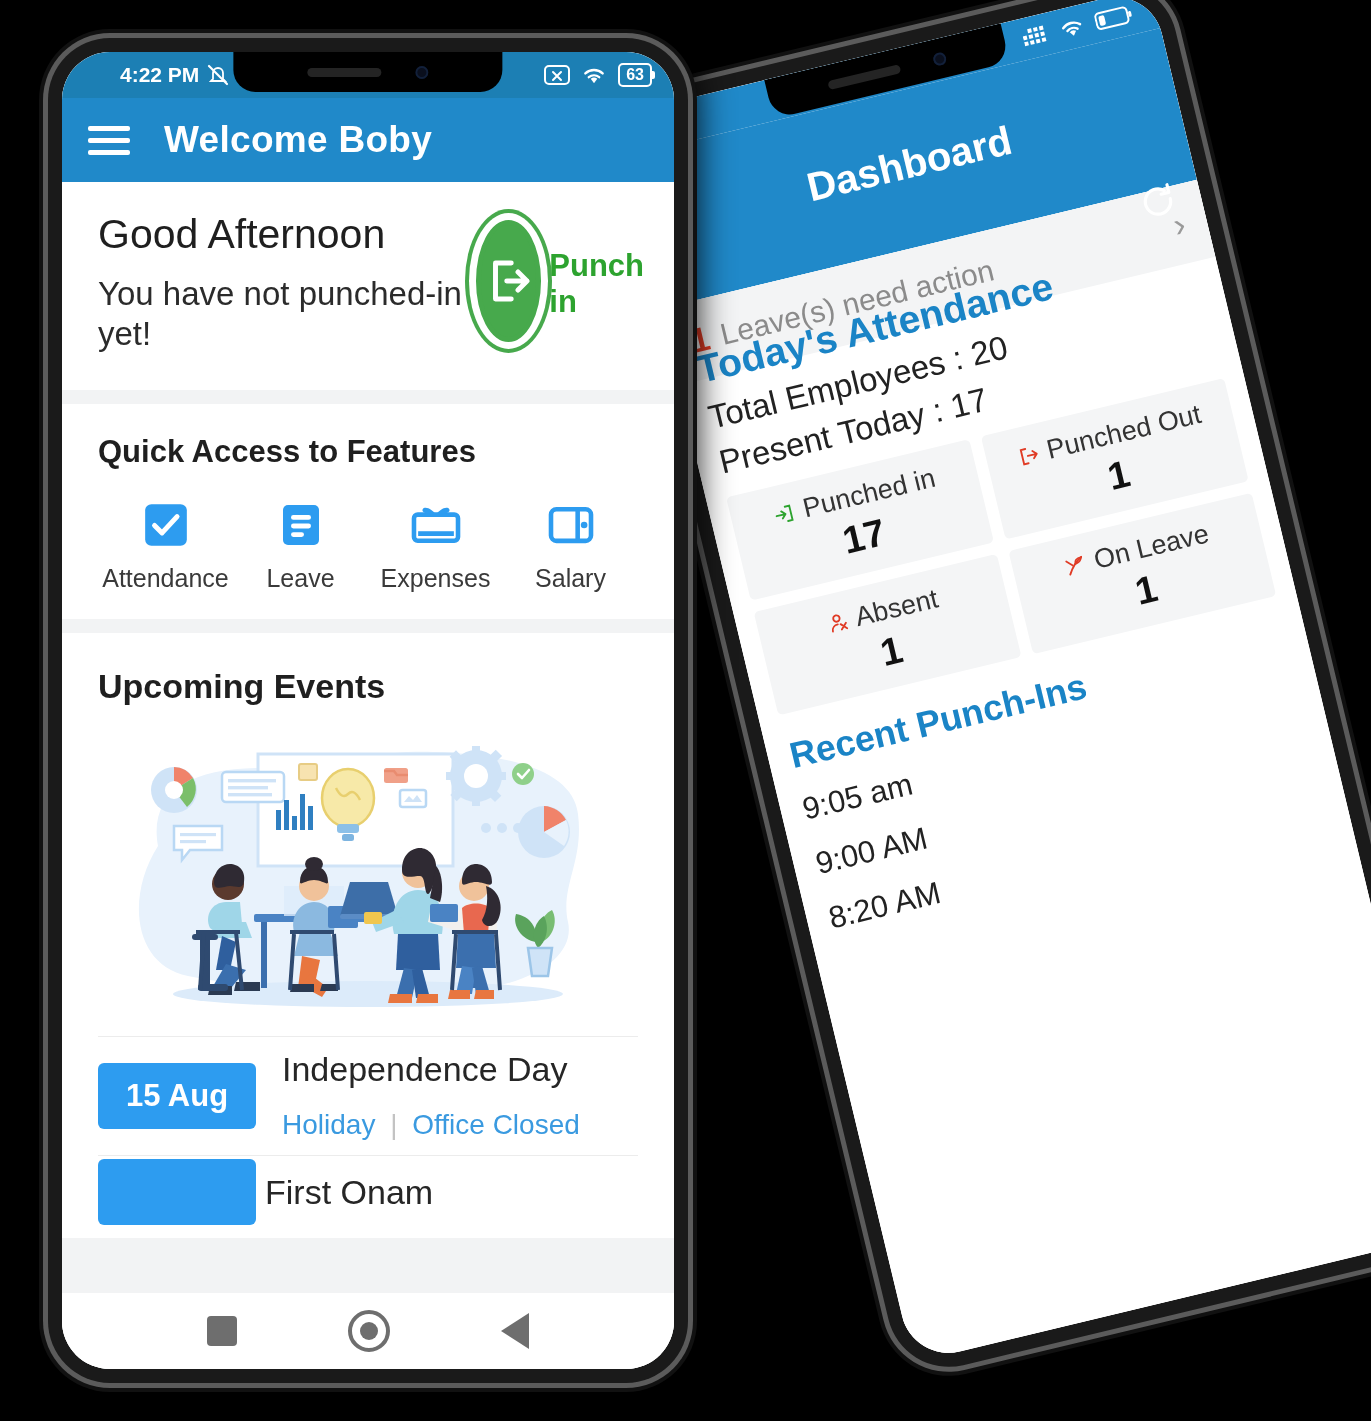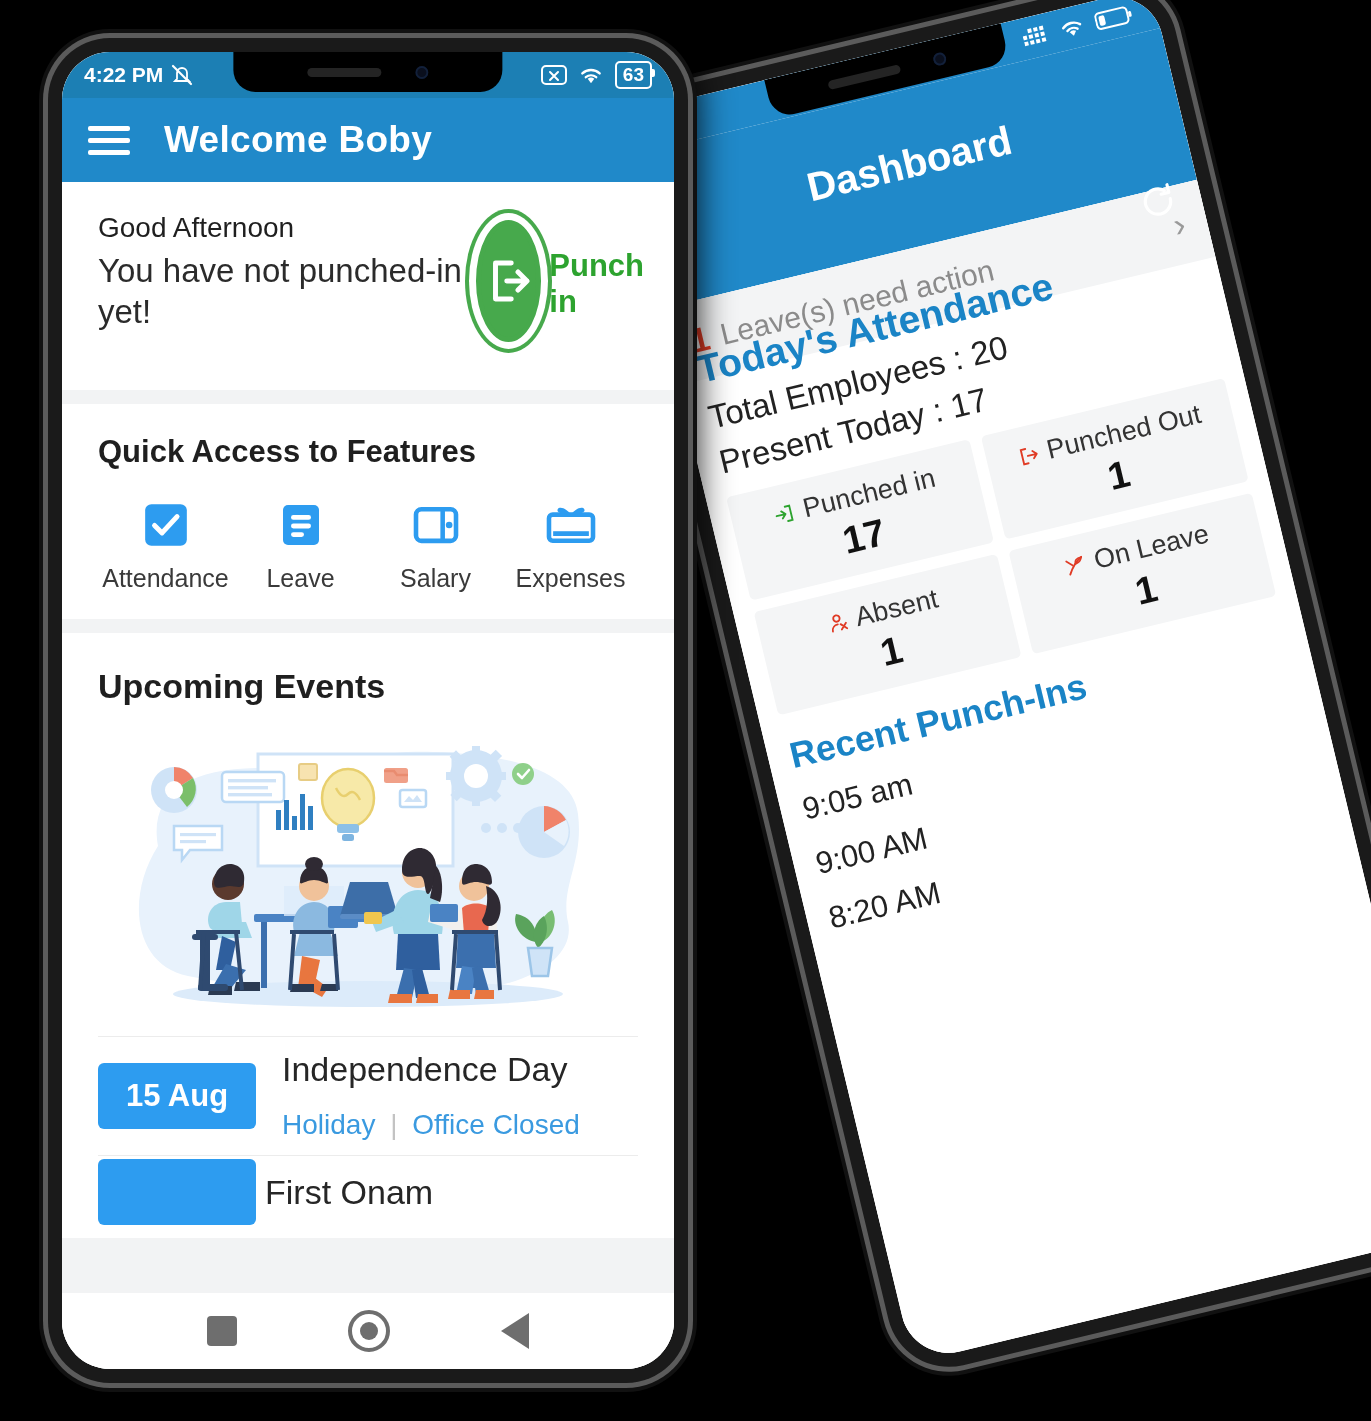--- a/index.html
+++ b/index.html
@@ -20,36 +20,36 @@
   .notch{position:absolute;top:0;left:50%;transform:translateX(-50%);
          width:44%;height:40px;background:#000;border-radius:0 0 22px 22px;z-index:30;
          display:flex;align-items:center;justify-content:center;gap:34px;}
   .notch .speaker{width:74px;height:9px;border-radius:5px;background:#242424;}
   .notch .cam{width:13px;height:13px;border-radius:50%;background:#0a0f1d;
               box-shadow:inset 0 0 0 2px #12203a;}
 
   
   .statusbar{height:46px;background:#1c7fb4;color:#fff;display:flex;align-items:center;
              justify-content:space-between;padding:0 22px;font-size:21px;font-weight:bold;}
-  .sb-left{display:flex;align-items:center;gap:7px;}
+  .sb-left{display:flex;align-items:center;gap:7px;margin-left:36px;}
   .sb-right{display:flex;align-items:center;gap:11px;}
   .appbar{height:84px;background:#2089c9;display:flex;align-items:center;padding:0 26px;gap:34px;}
   .hamb{display:flex;flex-direction:column;gap:7px;width:42px;}
   .hamb i{display:block;height:5px;background:#fff;border-radius:2px;}
   .appbar-title{color:#fff;font-size:37px;font-weight:bold;letter-spacing:.3px;}
 
   
   .screen{position:absolute;inset:0;background:#f2f3f4;display:flex;flex-direction:column;}
   .content{flex:1;overflow:hidden;background:#f2f3f4;}
   .card{background:#fff;margin:0 0 14px 0;}
 
   .greet{display:flex;align-items:flex-start;justify-content:space-between;
          padding:30px 30px 34px 36px;}
   .greet-txt{flex:1;}
-  .greet-h{font-size:28px;color:#1f1f1f;line-height:1.12;margin-bottom:8px;}
+  .greet-h{font-size:41px;color:#1f1f1f;line-height:1.12;margin-bottom:16px;}
   .greet-sub{font-size:33px;color:#2b2b2b;line-height:1.22;}
   .punch{display:flex;flex-direction:row;align-items:center;gap:8px;width:168px;}
   .punch-circle{width:112px;height:112px;border-radius:50%;background:#47a94c;
                 border:5px solid #47a94c;box-shadow:0 0 0 7px #fff,0 0 0 11px #47a94c;
                 display:flex;align-items:center;justify-content:center;margin:8px 0 14px;}
   .punch-label{font-size:31px;font-weight:bold;color:#2da32f;}
 
   .qa{padding:30px 36px 26px;}
   .qa-h{font-size:31px;font-weight:bold;color:#1f1f1f;margin-bottom:26px;}
   .qa-row{display:flex;justify-content:flex-start;gap:0;}
@@ -242,21 +242,21 @@
         <span class="sb-right">
           <svg class="ic" width="26" height="22" viewBox="0 0 26 22">
             <rect x="1" y="2" width="24" height="18" rx="4" stroke="#fff" stroke-width="2" fill="none"></rect>
             <path d="M9 8l8 8m0-8l-8 8" stroke="#fff" stroke-width="2" stroke-linecap="round"></path>
           </svg>
           <svg class="ic" width="26" height="22" viewBox="0 0 24 20">
             <path d="M12 17.5l-3-4a5 5 0 016 0z" fill="#fff"></path>
             <path d="M4 8.5a12 12 0 0116 0" stroke="#fff" stroke-width="2.2" fill="none" stroke-linecap="round"></path>
             <path d="M7.2 12a7.6 7.6 0 019.6 0" stroke="#fff" stroke-width="2.2" fill="none" stroke-linecap="round"></path>
           </svg>
-          <span style="border:2px solid #fff;border-radius:5px;padding:1px 6px;font-size:19px;
+          <span style="border:2px solid #fff;border-radius:5px;padding:1px 6px;font-size:16px;
                        position:relative;display:inline-block;">
             <span>63</span>
             <span style="position:absolute;right:-5px;top:6px;width:3px;height:8px;background:#fff;border-radius:0 2px 2px 0;"></span>
           </span>
         </span>
       </div>
 
       <div class="appbar">
         <span class="hamb">
             <i></i>
@@ -302,37 +302,37 @@
                   <rect x="2" y="2" width="18" height="20" rx="2.5" fill="#2d9cf0"></rect>
                   <rect x="6" y="7" width="10" height="2.4" rx="1.2" fill="#fff"></rect>
                   <rect x="6" y="11.3" width="10" height="2.4" rx="1.2" fill="#fff"></rect>
                   <rect x="6" y="15.6" width="6.5" height="2.4" rx="1.2" fill="#fff"></rect>
                 </svg>
               </span>
               <span class="qa-lb">Leave</span>
             </div>
             <div class="qa-item">
               <span class="qa-ico">
+                <svg width="54" height="50" viewBox="0 0 26 24">
+                  <rect x="2.4" y="7" width="21.2" height="12.6" rx="1.8" stroke="#2d9cf0" stroke-width="2.2" fill="none"></rect>
+                  <rect x="4.4" y="15" width="17.2" height="2.3" fill="#2d9cf0"></rect>
+                  <path d="M13 7C10.5 3.6 7.4 3 6.6 4.4 5.8 5.9 8.8 6.9 13 7zM13 7c2.5-3.4 5.6-4 6.4-2.6.8 1.5-2.2 2.5-6.4 2.6z" fill="#2d9cf0"></path>
+                </svg>
+              </span>
+              <span class="qa-lb">Expenses</span>
+            </div>
+            <div class="qa-item">
+              <span class="qa-ico">
                 <svg width="50" height="50" viewBox="0 0 24 24">
                   <rect x="2.4" y="4.4" width="19.2" height="15.2" rx="2.6" stroke="#2d9cf0" stroke-width="2.2" fill="none"></rect>
                   <path d="M15.2 4.4v15.2" stroke="#2d9cf0" stroke-width="2.2"></path>
                   <circle cx="18.3" cy="12" r="1.6" fill="#2d9cf0"></circle>
                 </svg>
               </span>
               <span class="qa-lb">Salary</span>
-            </div>
-            <div class="qa-item">
-              <span class="qa-ico">
-                <svg width="54" height="50" viewBox="0 0 26 24">
-                  <rect x="2.4" y="7" width="21.2" height="12.6" rx="1.8" stroke="#2d9cf0" stroke-width="2.2" fill="none"></rect>
-                  <rect x="4.4" y="15" width="17.2" height="2.3" fill="#2d9cf0"></rect>
-                  <path d="M13 7C10.5 3.6 7.4 3 6.6 4.4 5.8 5.9 8.8 6.9 13 7zM13 7c2.5-3.4 5.6-4 6.4-2.6.8 1.5-2.2 2.5-6.4 2.6z" fill="#2d9cf0"></path>
-                </svg>
-              </span>
-              <span class="qa-lb">Expenses</span>
             </div>
           </div>
         </div>
 
         <div class="card ue">
           <div class="ue-h">Upcoming Events</div>
 
           <svg class="ue-img" viewBox="0 0 500 274" preserveAspectRatio="xMidYMid meet">
             <path d="M40 110c-10-55 35-80 110-78 70 2 90-18 165-16 75 2 140 18 145 62 6 48-18 72-10 108 8 36-40 70-140 72-100 2-180-6-240-18-55-11-62-80-30-130z" fill="#e8f2fc"></path>
             <rect x="140" y="18" width="195" height="112" fill="#fff" stroke="#cfe3f7" stroke-width="3"></rect>

